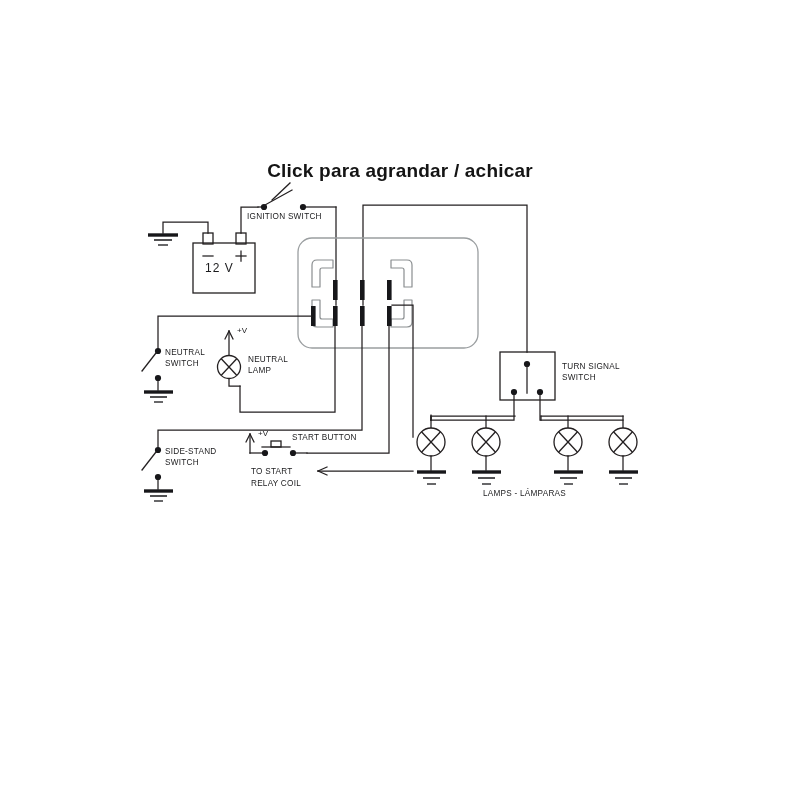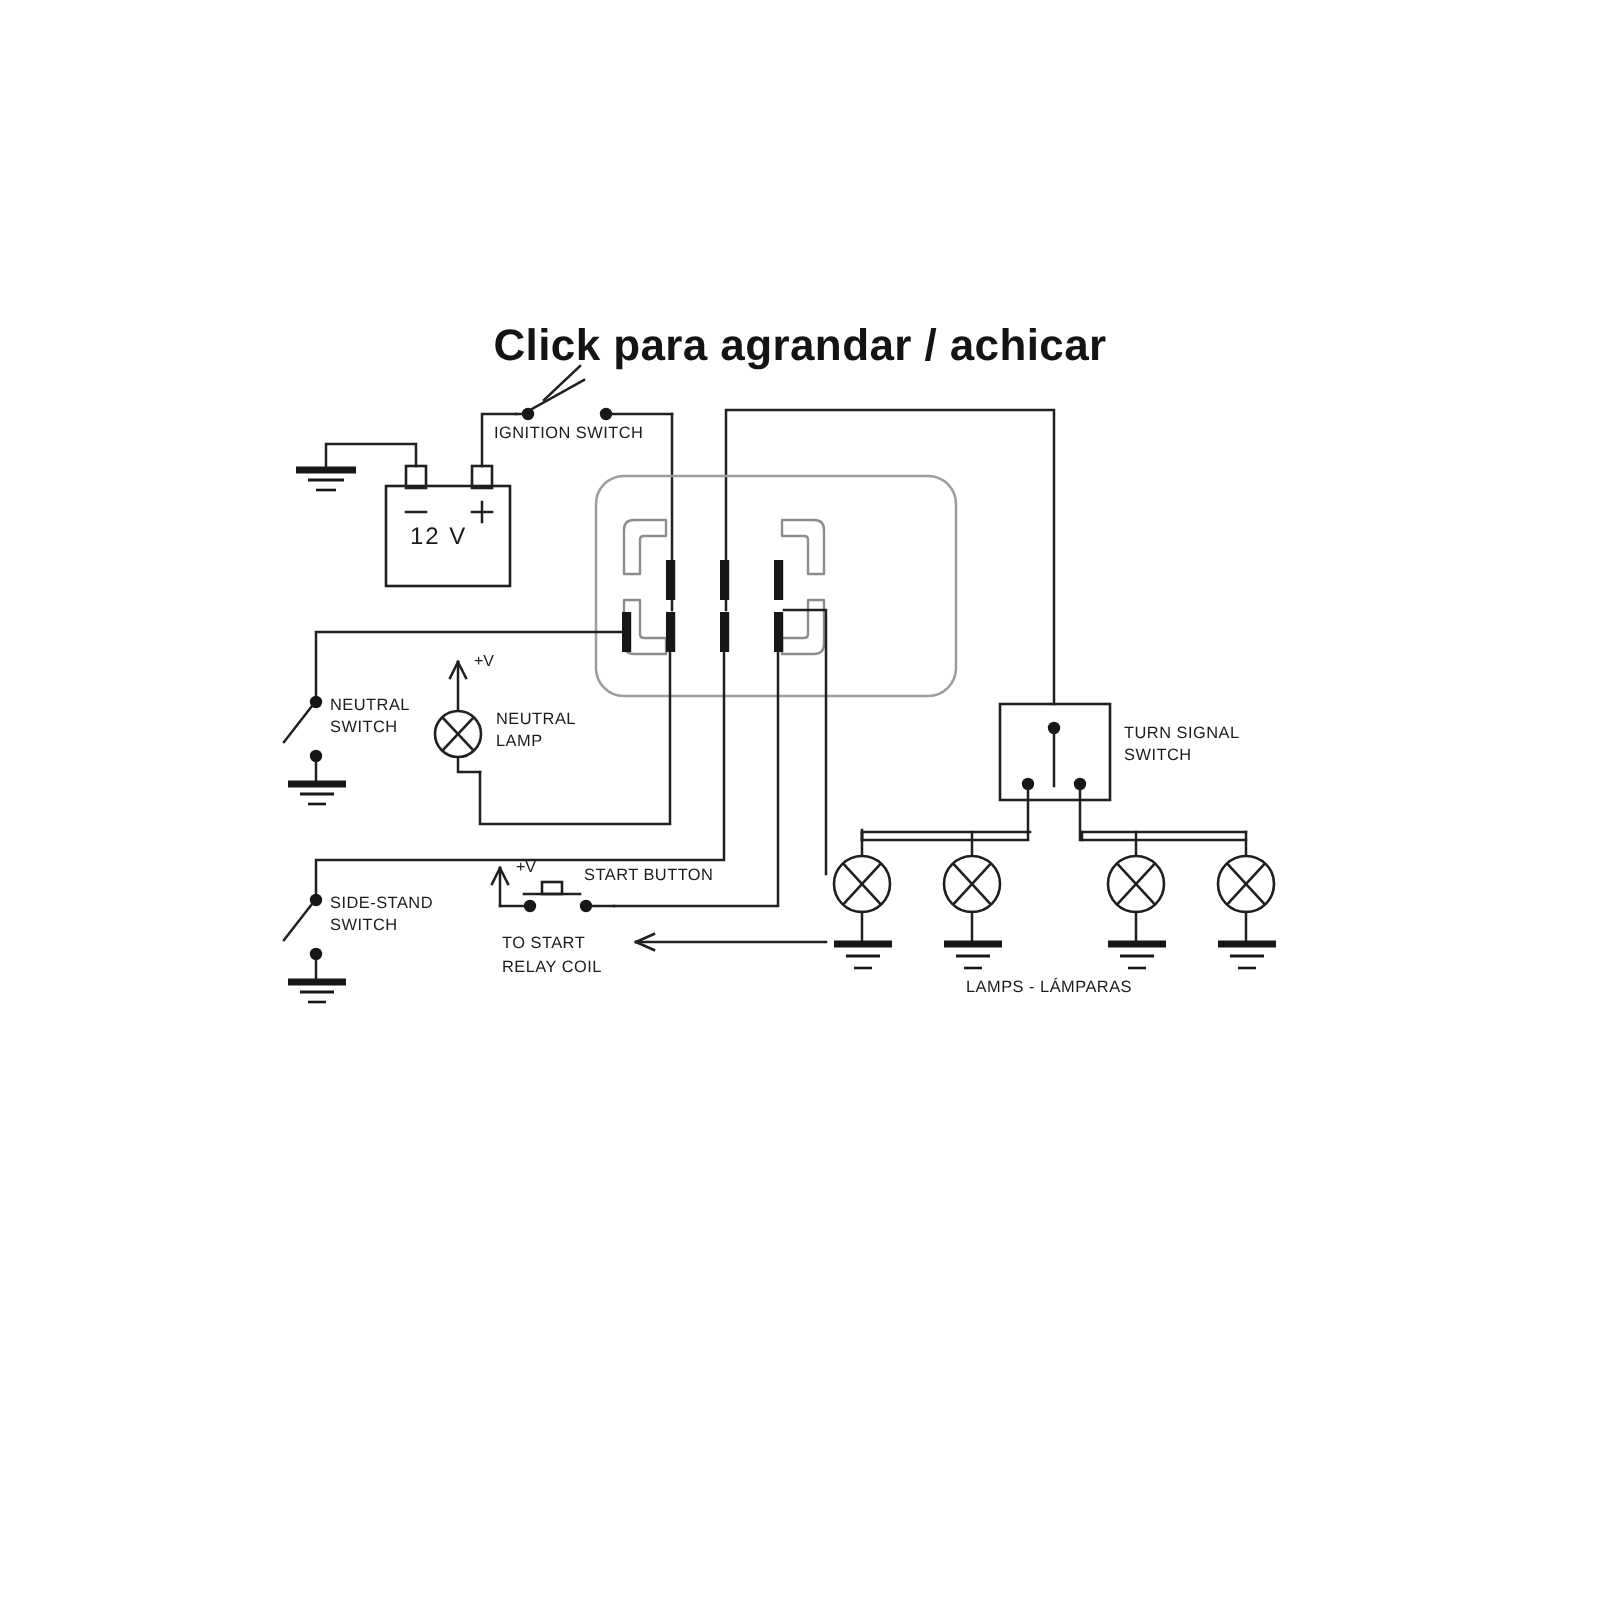--- a/index.html
+++ b/index.html
@@ -95,21 +95,21 @@
     fill: #1b1b1d;
     letter-spacing: 1px;
   }
   .title-text {
     position: absolute;
     left: 0;
     top: 160px;
     width: 800px;
     text-align: center;
     font-family: "Liberation Sans", sans-serif;
-    font-size: 22px;
+    font-size: 19px;
     font-weight: bold;
     color: #141414;
     letter-spacing: 0.2px;
   }
 </style>
 </head>
 <body>
 
 <div id="canvas">
 

